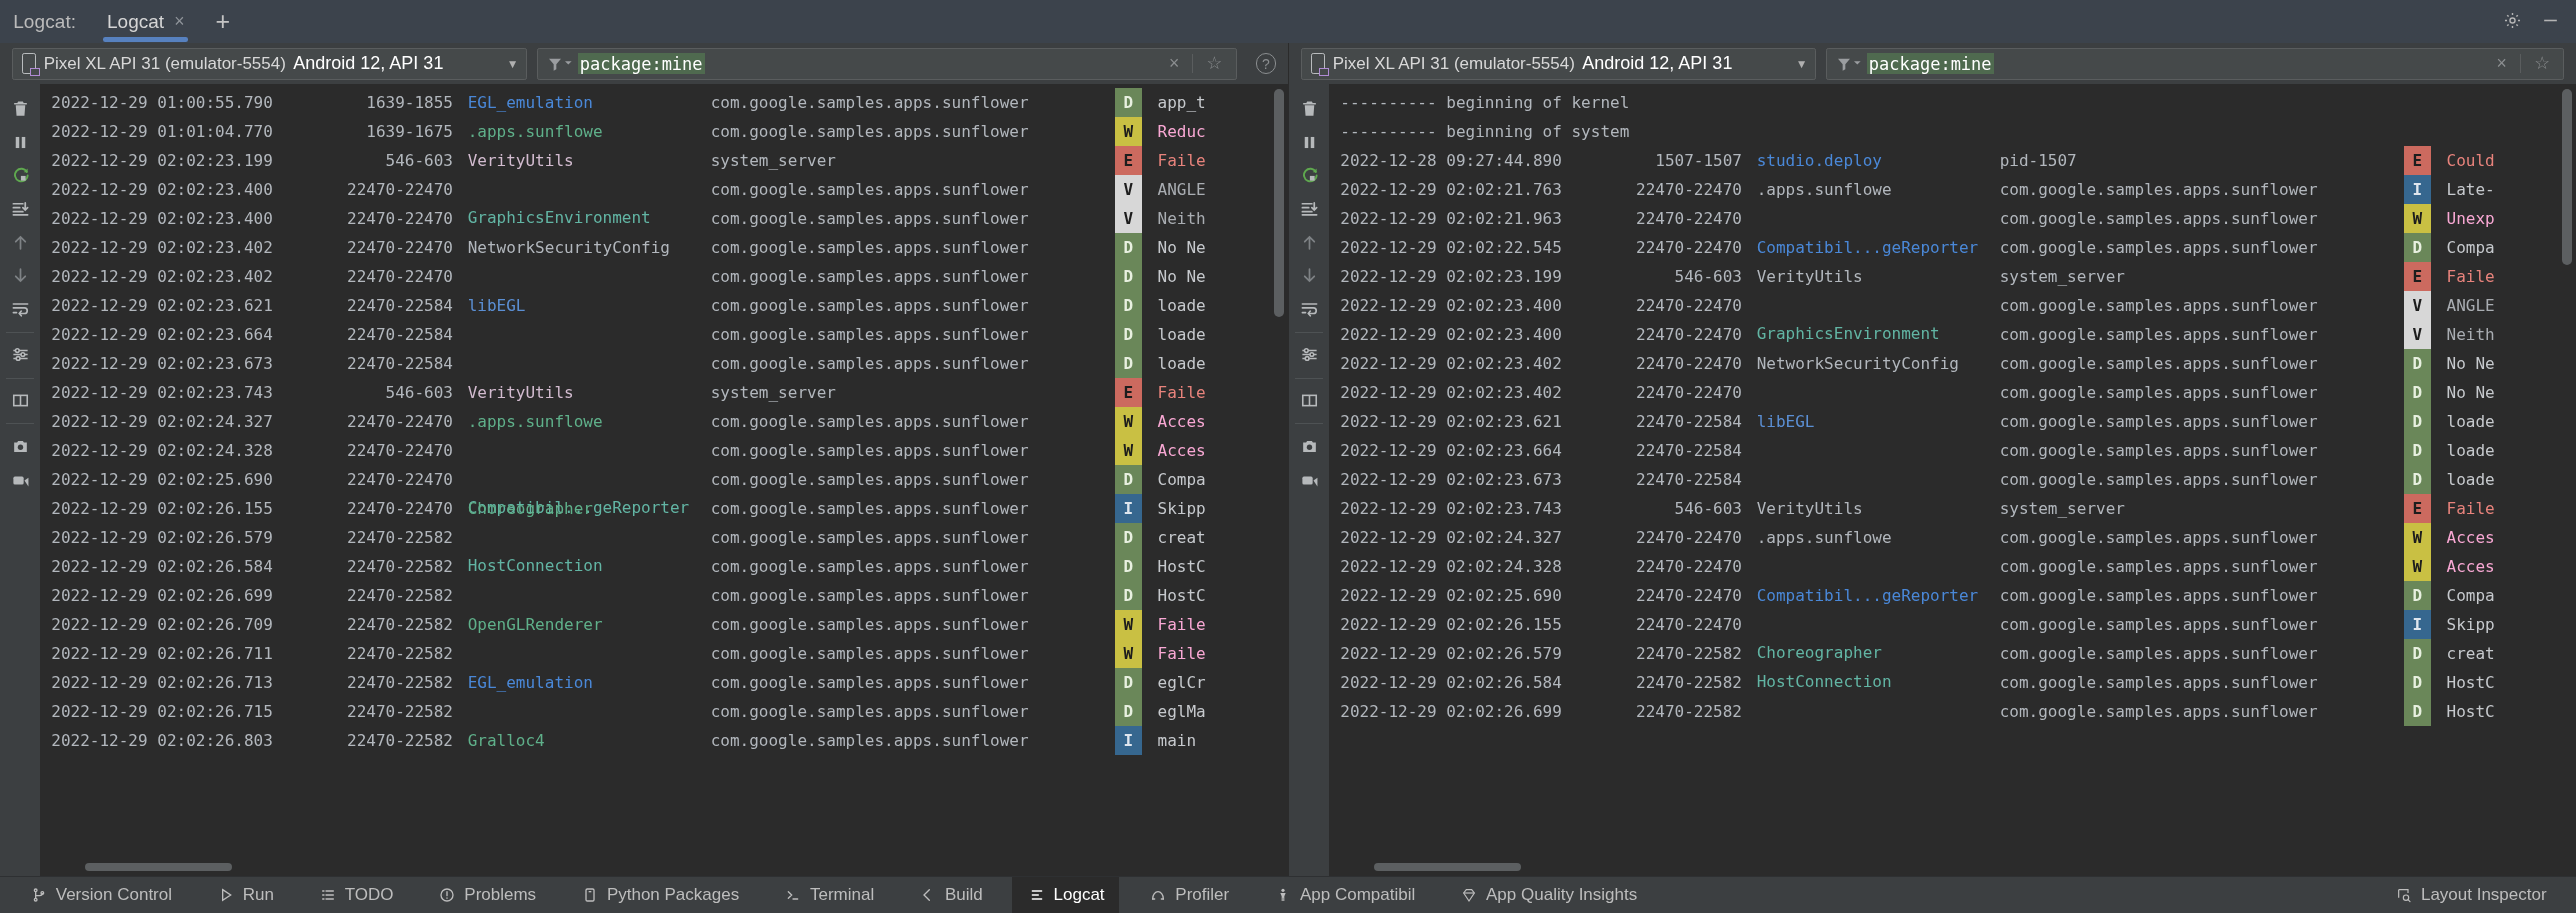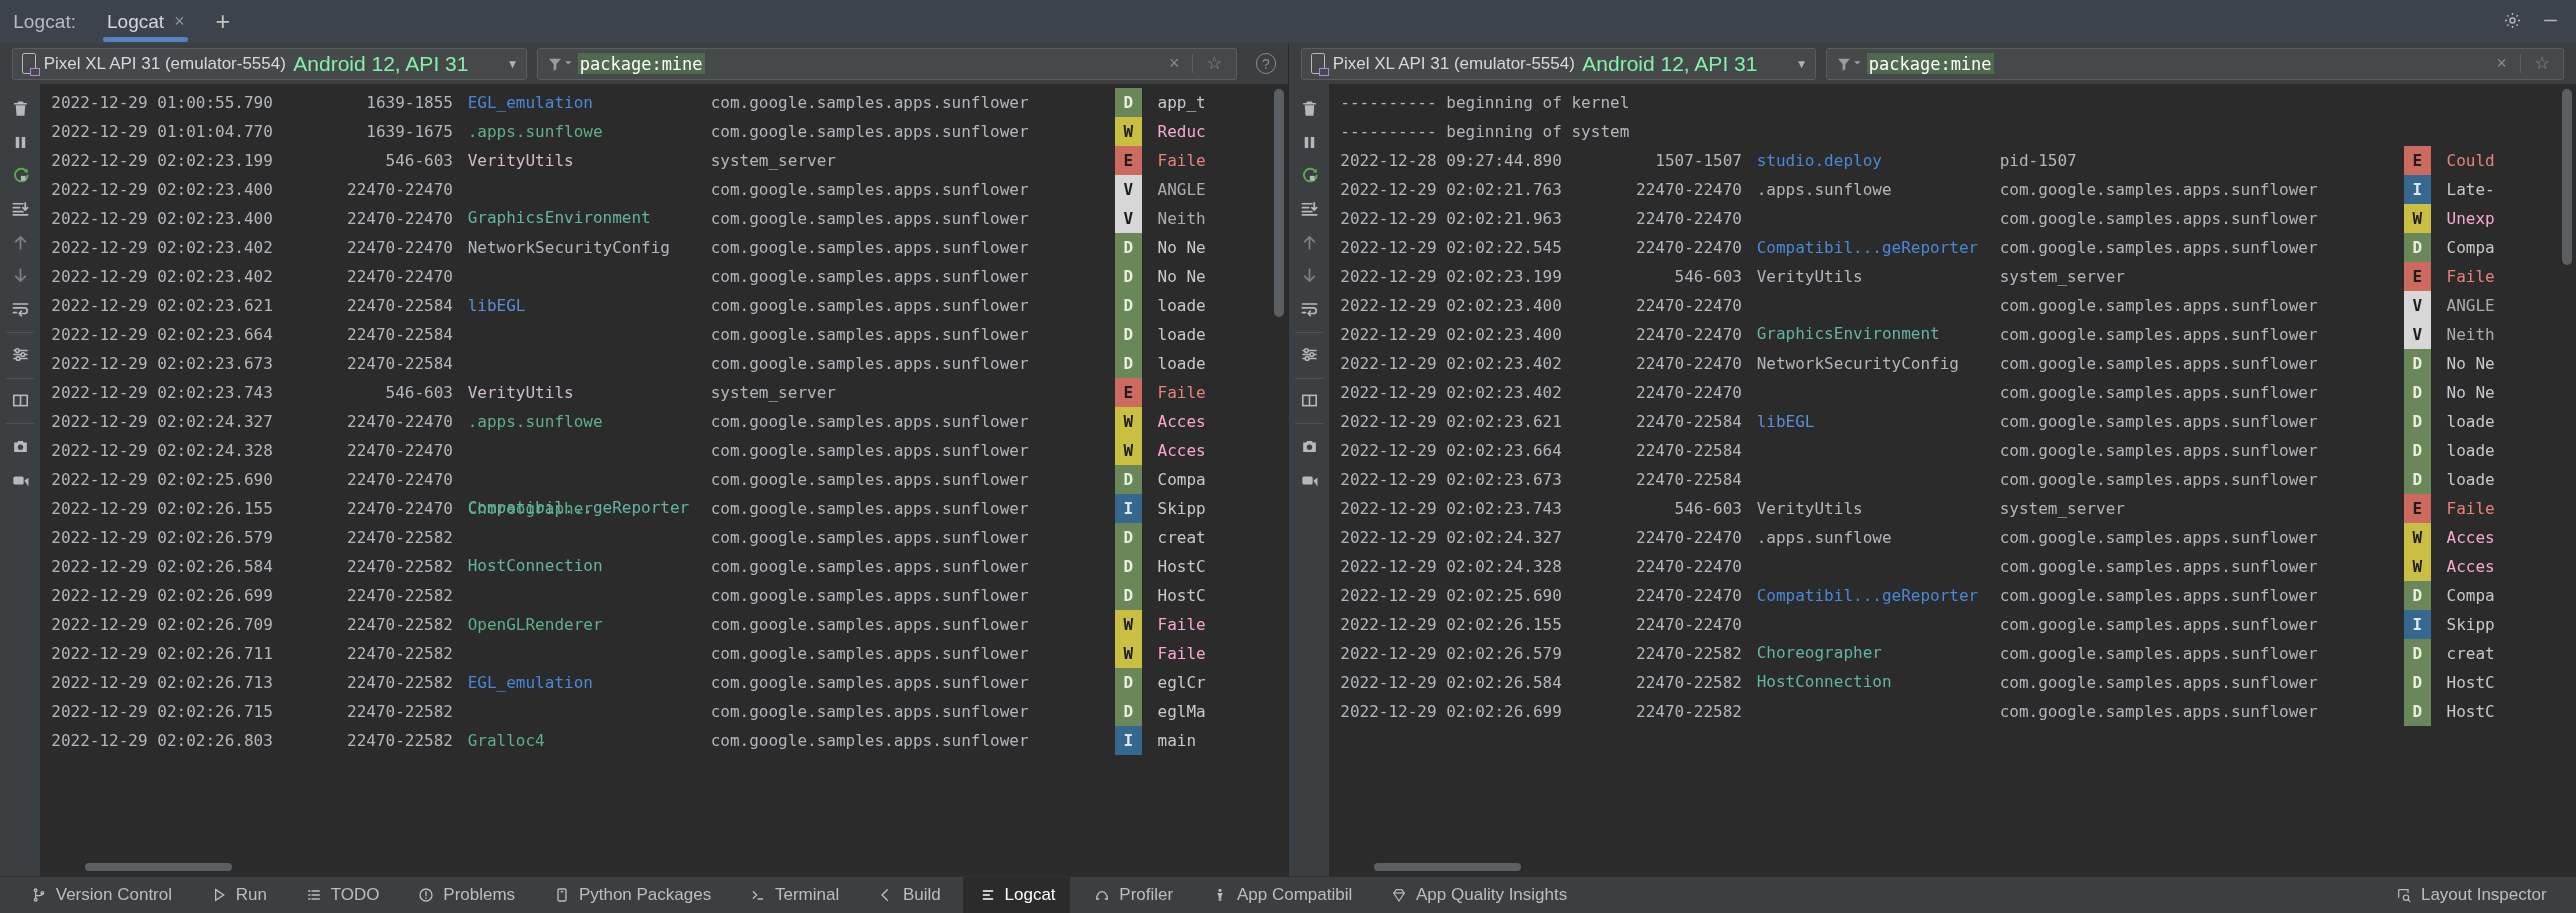--- a/index.html
+++ b/index.html
@@ -42,21 +42,21 @@
   .filterbar {
     height: 41px; flex: 0 0 41px; display: flex; align-items: center;
     padding: 0 11.8px; gap: 10.3px; background: #3c3f41;
   }
   .combo {
     height: 32px; flex: 0 0 auto; width: 515px; display: flex; align-items: center;
     background: #45494a; border: 0.7px solid #5a5d5e; border-radius: 2.2px;
     padding: 0 7.4px 0 8.8px; gap: 7.4px;
   }
   .combo .devname { color: #d8d8d8; font-size: 17px; white-space: nowrap; }
-  .combo .devmeta { color: #86efac; font-size: 21px; white-space: nowrap; }
+  .combo .devmeta { color: #ffffff; font-size: 18px; white-space: nowrap; }
   .combo .caret { margin-left: auto; color: #b0b0b0; font-size: 11.8px; }
   .phone-icon { width: 14.7px; height: 20.6px; border: 1.5px solid #b9bcbe; border-radius: 2.2px; position: relative; flex: 0 0 auto; }
   .phone-icon::after { content:""; position:absolute; right:-5.1px; bottom:-3.7px; width:8px; height:6.6px; border:1.5px solid #b08bd4; background:#45494a; }
 
   .searchbox {
     height: 32px; flex: 1 1 auto; display: flex; align-items: center;
     background: #45494a; border: 0.7px solid #5a5d5e; border-radius: 2.2px;
     padding: 0 5.9px 0 8.8px; gap: 5.9px; min-width: 0;
   }
   .funnel { flex: 0 0 auto; display: flex; align-items: center; gap: 2.2px; }
@@ -124,21 +124,21 @@
     position: absolute; right: 1.5px; top: 4.4px; width: 13.2px; bottom: 19px;
     background: transparent;
   }
   .vscroll .thumb { position: absolute; left: 1.5px; width: 10.3px; border-radius: 5.1px; background: #5c5f61; }
   .hscroll { height: 16px; flex: 0 0 16px; position: relative; background: #2b2b2b; }
   .hscroll .thumb { position: absolute; top: 3.7px; height: 8.8px; border-radius: 4.4px; background: #5c5f61; }
 
   
   .statusbar {
     height: 37px; flex: 0 0 37px; background: #3c3f41; display: flex; align-items: center;
-    padding: 0 14.7px; gap: 8px; border-top: 0.7px solid #2e3032;
+    padding: 0 14.7px; gap: 15px; border-top: 0.7px solid #2e3032;
   }
   .sb-item { display: flex; align-items: center; gap: 7.4px; padding: 0 14.7px; height: 37px; }
   .sb-item.active { background: #2b2b2b; }
   .sb-item .lbl { color: #bdbdbd; font-size: 17px; white-space: nowrap; }
   .sb-item.active .lbl { color: #ffffff; }
   .sb-right { margin-left: auto; display: flex; align-items: center; }
   .ico { width: 19px; height: 19px; display: flex; align-items: center; justify-content: center; flex: 0 0 auto; }
 </style>
 </head>
 <body>

